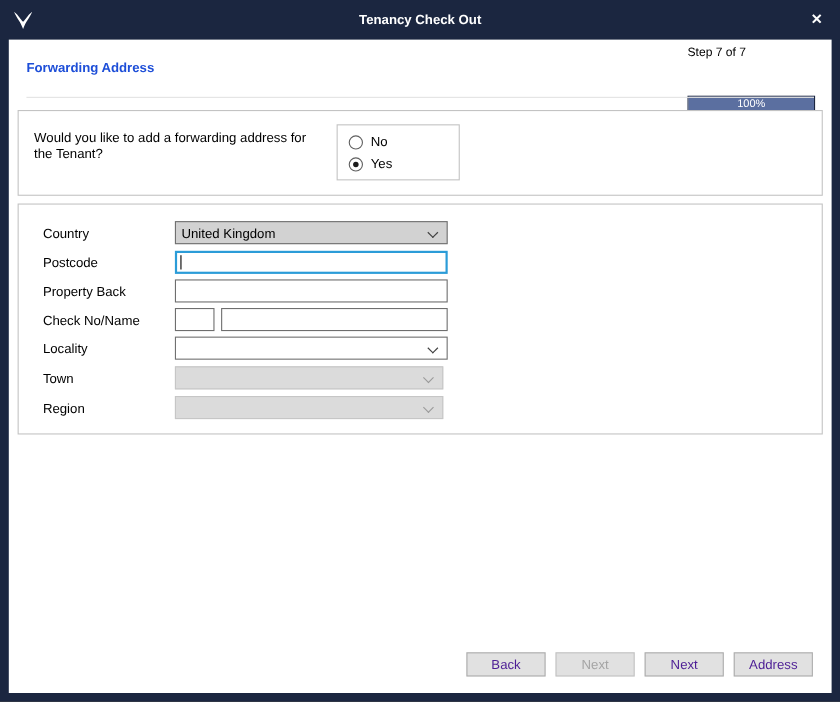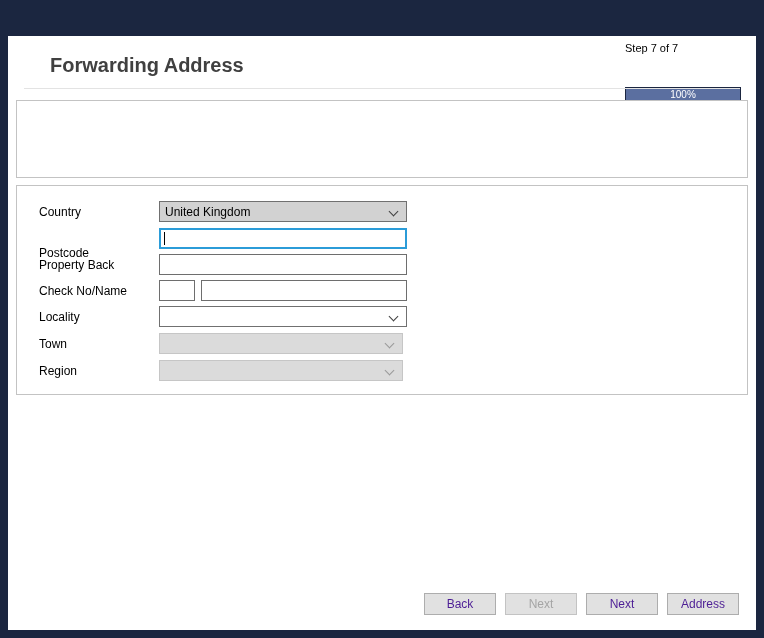--- a/index.html
+++ b/index.html
@@ -10,21 +10,21 @@
 
   
   .titlebar { position:absolute; top:0; left:0; width:764px; height:36px; background:#1b2640; }
   .logo { position:absolute; left:10px; top:7px; width:22px; height:22px; }
   .title { position:absolute; left:0; top:0; width:100%; height:36px; line-height:36px; text-align:center; color:#ffffff; font-size:12px; font-weight:bold; }
   .close { position:absolute; right:12px; top:0; height:36px; line-height:36px; color:#ffffff; font-size:13px; font-weight:bold; cursor:pointer; padding:0 4px; }
 
   
   .content { position:absolute; left:8px; top:36px; width:748px; height:594px; background:#ffffff; }
 
-  .page-title { position:absolute; left:16px; top:18px; font-size:20px; font-weight:bold; color:#404040;margin-left:26px; }
+  .page-title { position:absolute; left:16px; top:18px; font-size:12px; font-weight:bold; color:#1d4ed8; }
   .step-label { position:absolute; left:617px; top:6px; font-size:11px; color:#000000; }
   .progress { position:absolute; left:617px; top:23px; width:116px; height:16px; border:1px solid #1b2640; background:#ffffff;margin-top:28px; }
   .progress-fill { position:absolute; left:0; top:0; height:100%; width:100%; background:#5b6fa0; }
   .progress-text { position:absolute; left:0; top:0; width:100%; height:100%; color:#ffffff; font-size:10px; text-align:center; line-height:14px; }
   .hr { position:absolute; left:16px; top:52px; width:716px; height:1px; background:#e3e3e3; }
 
   
   .section1 { position:absolute; left:8px; top:64px; width:732px; height:78px; border:1px solid #c3c3c3; background:#ffffff; }
   .question-text { position:absolute; left:14px; top:17px; width:266px; font-size:12px; color:#000000; line-height:15px; }
   .radio-box { position:absolute; left:289px; top:12px; width:112px; height:51px; border:1px solid #c3c3c3; }
@@ -52,43 +52,63 @@
 
   
   .btn { position:absolute; top:557px; width:72px; height:22px; background:#e1e1e1; border:1px solid #adadad; font-size:12px; color:#4c1d95; text-align:center; line-height:20px; cursor:pointer; }
   .btn.disabled { color:#a5a5a5; border-color:#c3c3c3; cursor:default; }
 </style>
 </head>
 <body>
 
 <div class="window">
 
+  <div class="titlebar">
+    <span class="logo">
+      <svg viewBox="0 0 24 24" width="22" height="22">
+        <path d="M3 4 C8 8 9 11 12 14 C15 11 16 8 21 4 C18 11 15 13 12 21 C9 13 6 11 3 4 Z" fill="#ffffff"></path>
+      </svg>
+    </span>
+    <span class="title">Tenancy Check Out</span>
+    <span class="close">✕</span>
+  </div>
 
   <div class="content">
 
     <div class="page-title">Forwarding Address</div>
     <div class="step-label">Step 7 of 7</div>
     <div class="progress">
       <div class="progress-fill"></div>
       <div class="progress-text">100%</div>
     </div>
     <div class="hr"></div>
 
     <div class="section1">
+      <div class="question-text">Would you like to add a forwarding address for the Tenant?</div>
+      <div class="radio-box">
+        <div class="radio-row r1">
+          <span class="radio-circle"></span>
+          <span class="radio-label">No</span>
+        </div>
+        <div class="radio-row r2">
+          <span class="radio-circle checked"></span>
+          <span class="radio-label">Yes</span>
+        </div>
+      </div>
     </div>
 
     <div class="section2">
 
       <div class="s2-label" style="top:19px">Country</div>
       <div class="combo filled" style="top:15px">
         <span class="combo-text">United Kingdom</span>
         <span class="combo-arrow"></span>
       </div>
 
-      <div class="s2-label" style="top:60px">Postcode</div>
+      <div class="s2-label" style="top:46px">Postcode</div>
       <input class="tb focused" style="top: 42px;" type="text" value="">
       <div class="caret" style="top:46px"></div>
 
       <div class="s2-label" style="top:72px">Property Back</div>
       <input class="tb" style="top: 68px;" type="text" value="">
 
       <div class="s2-label" style="top:98px">Check No/Name</div>
       <input class="tb" style="top: 94px; width: 36px;" type="text" value="">
       <input class="tb" style="top: 94px; left: 184px; width: 206px;" type="text" value="">
 

